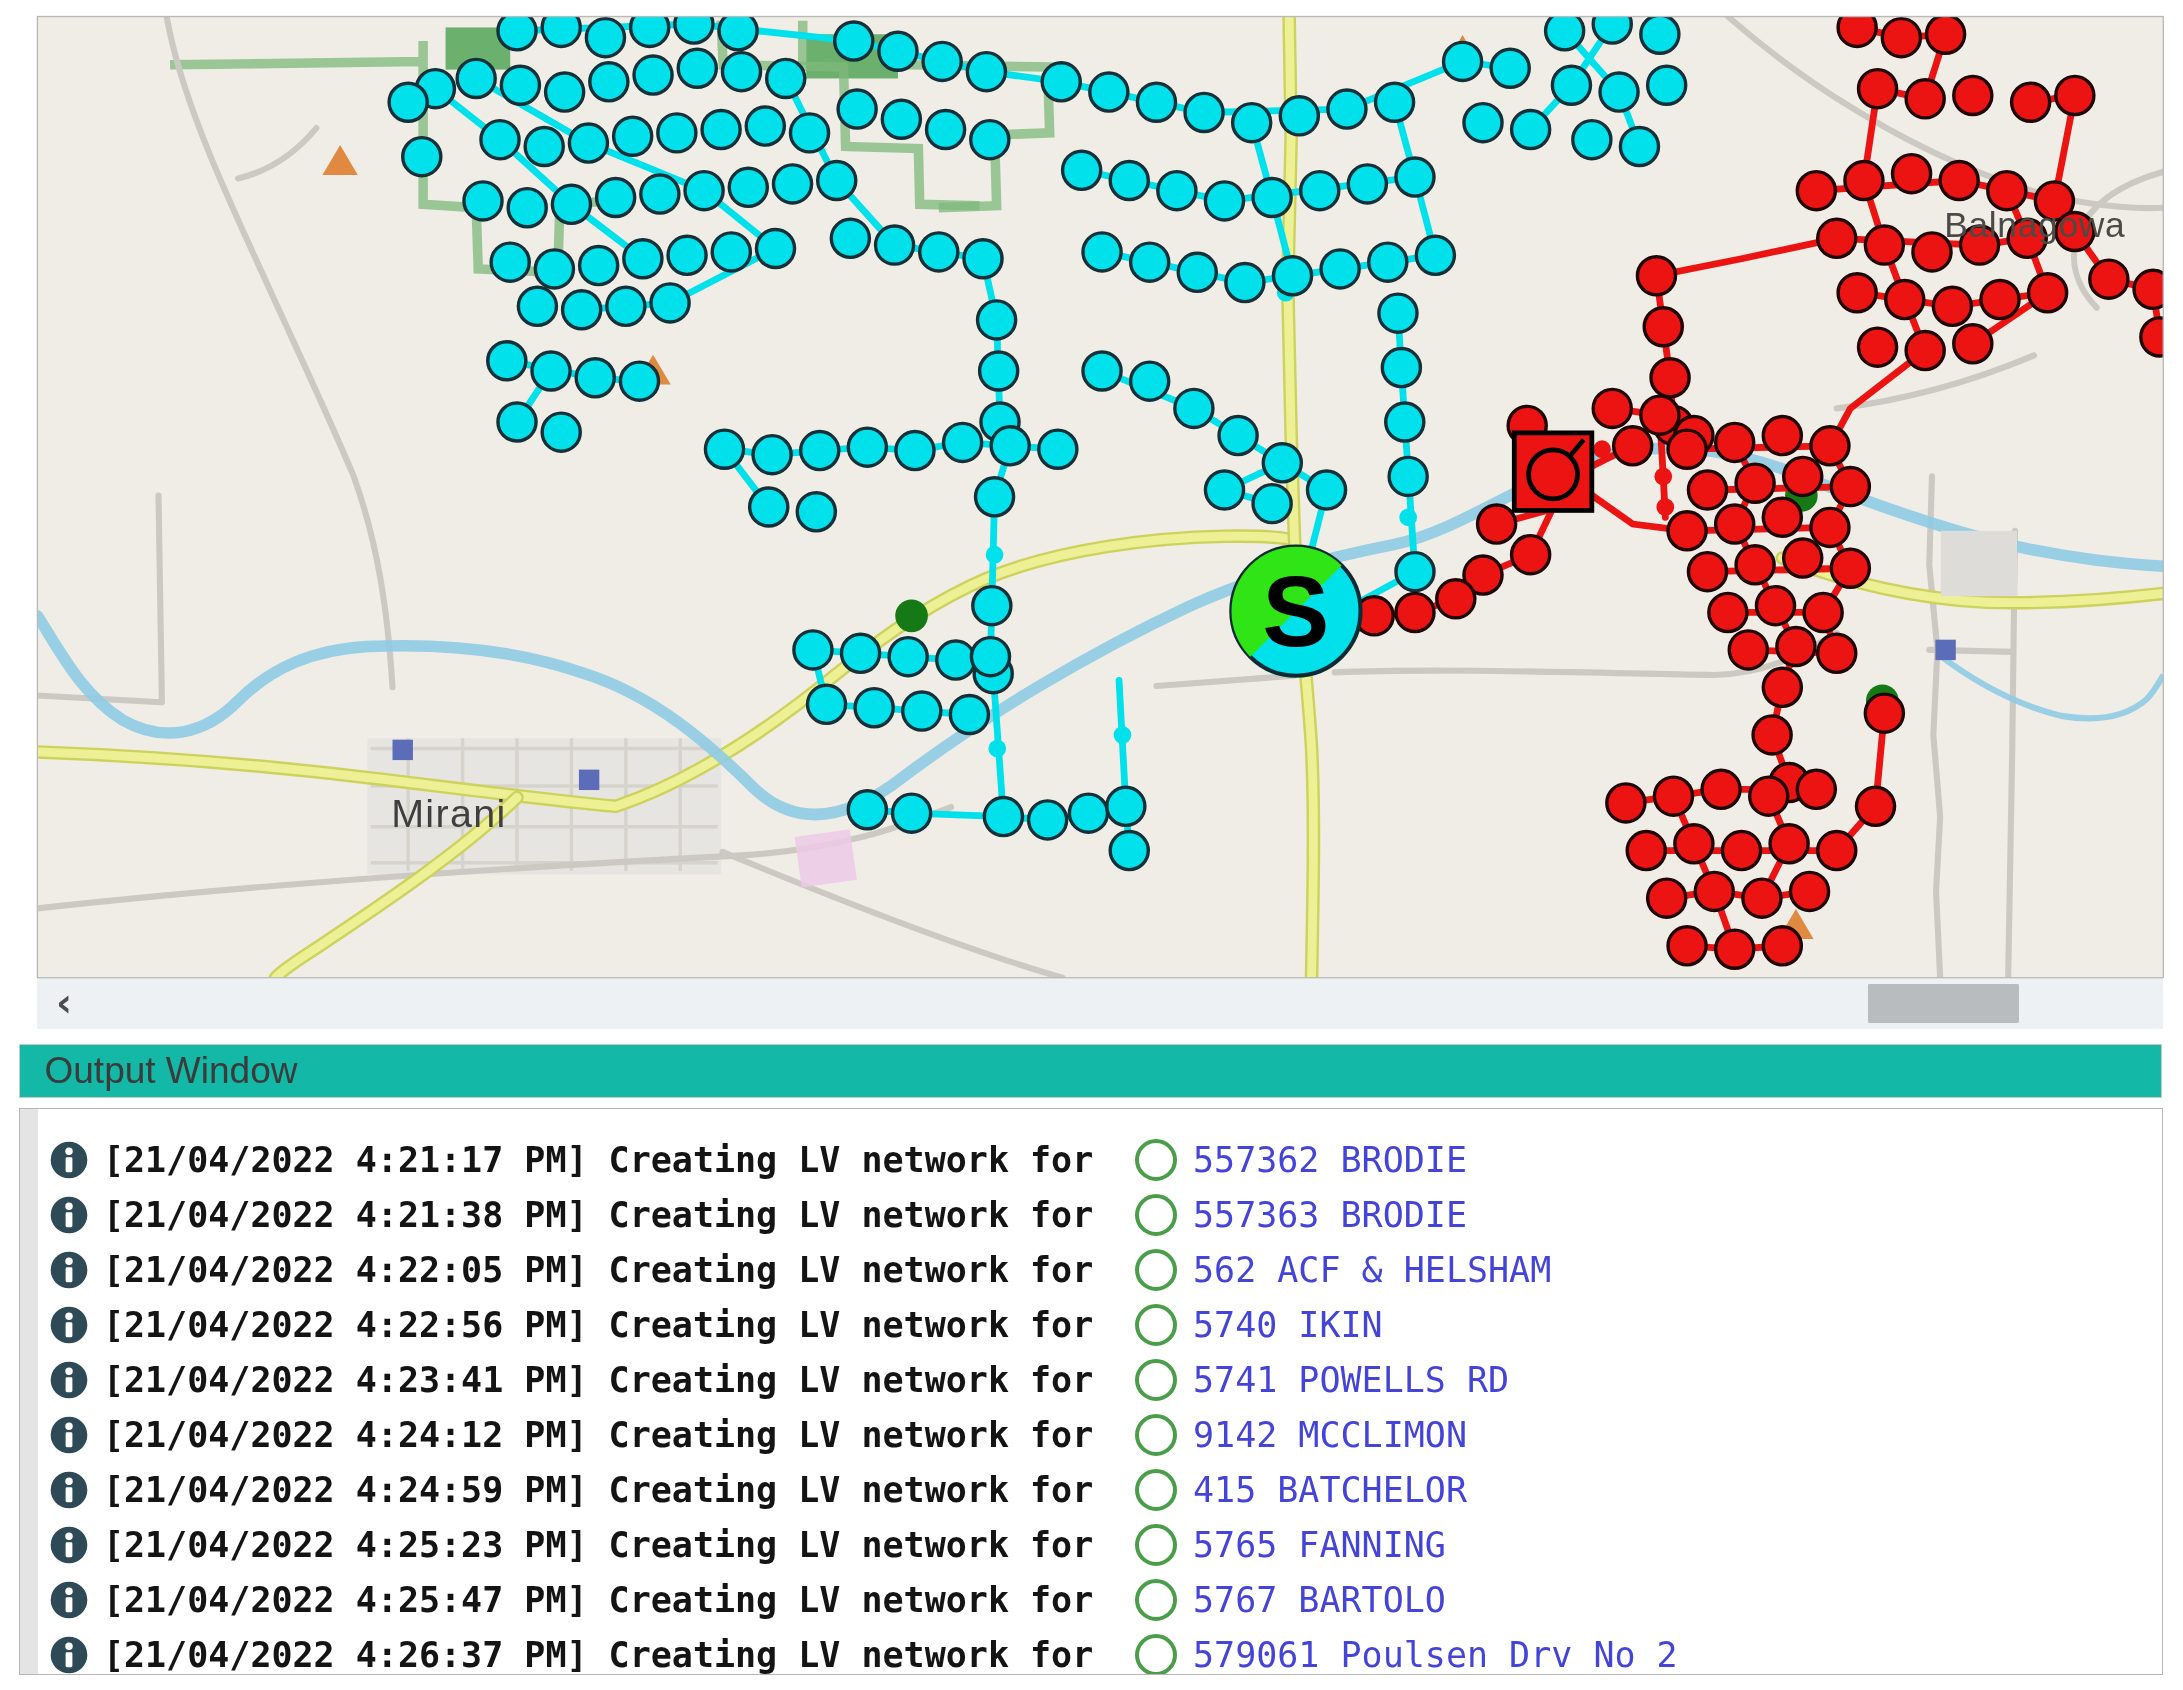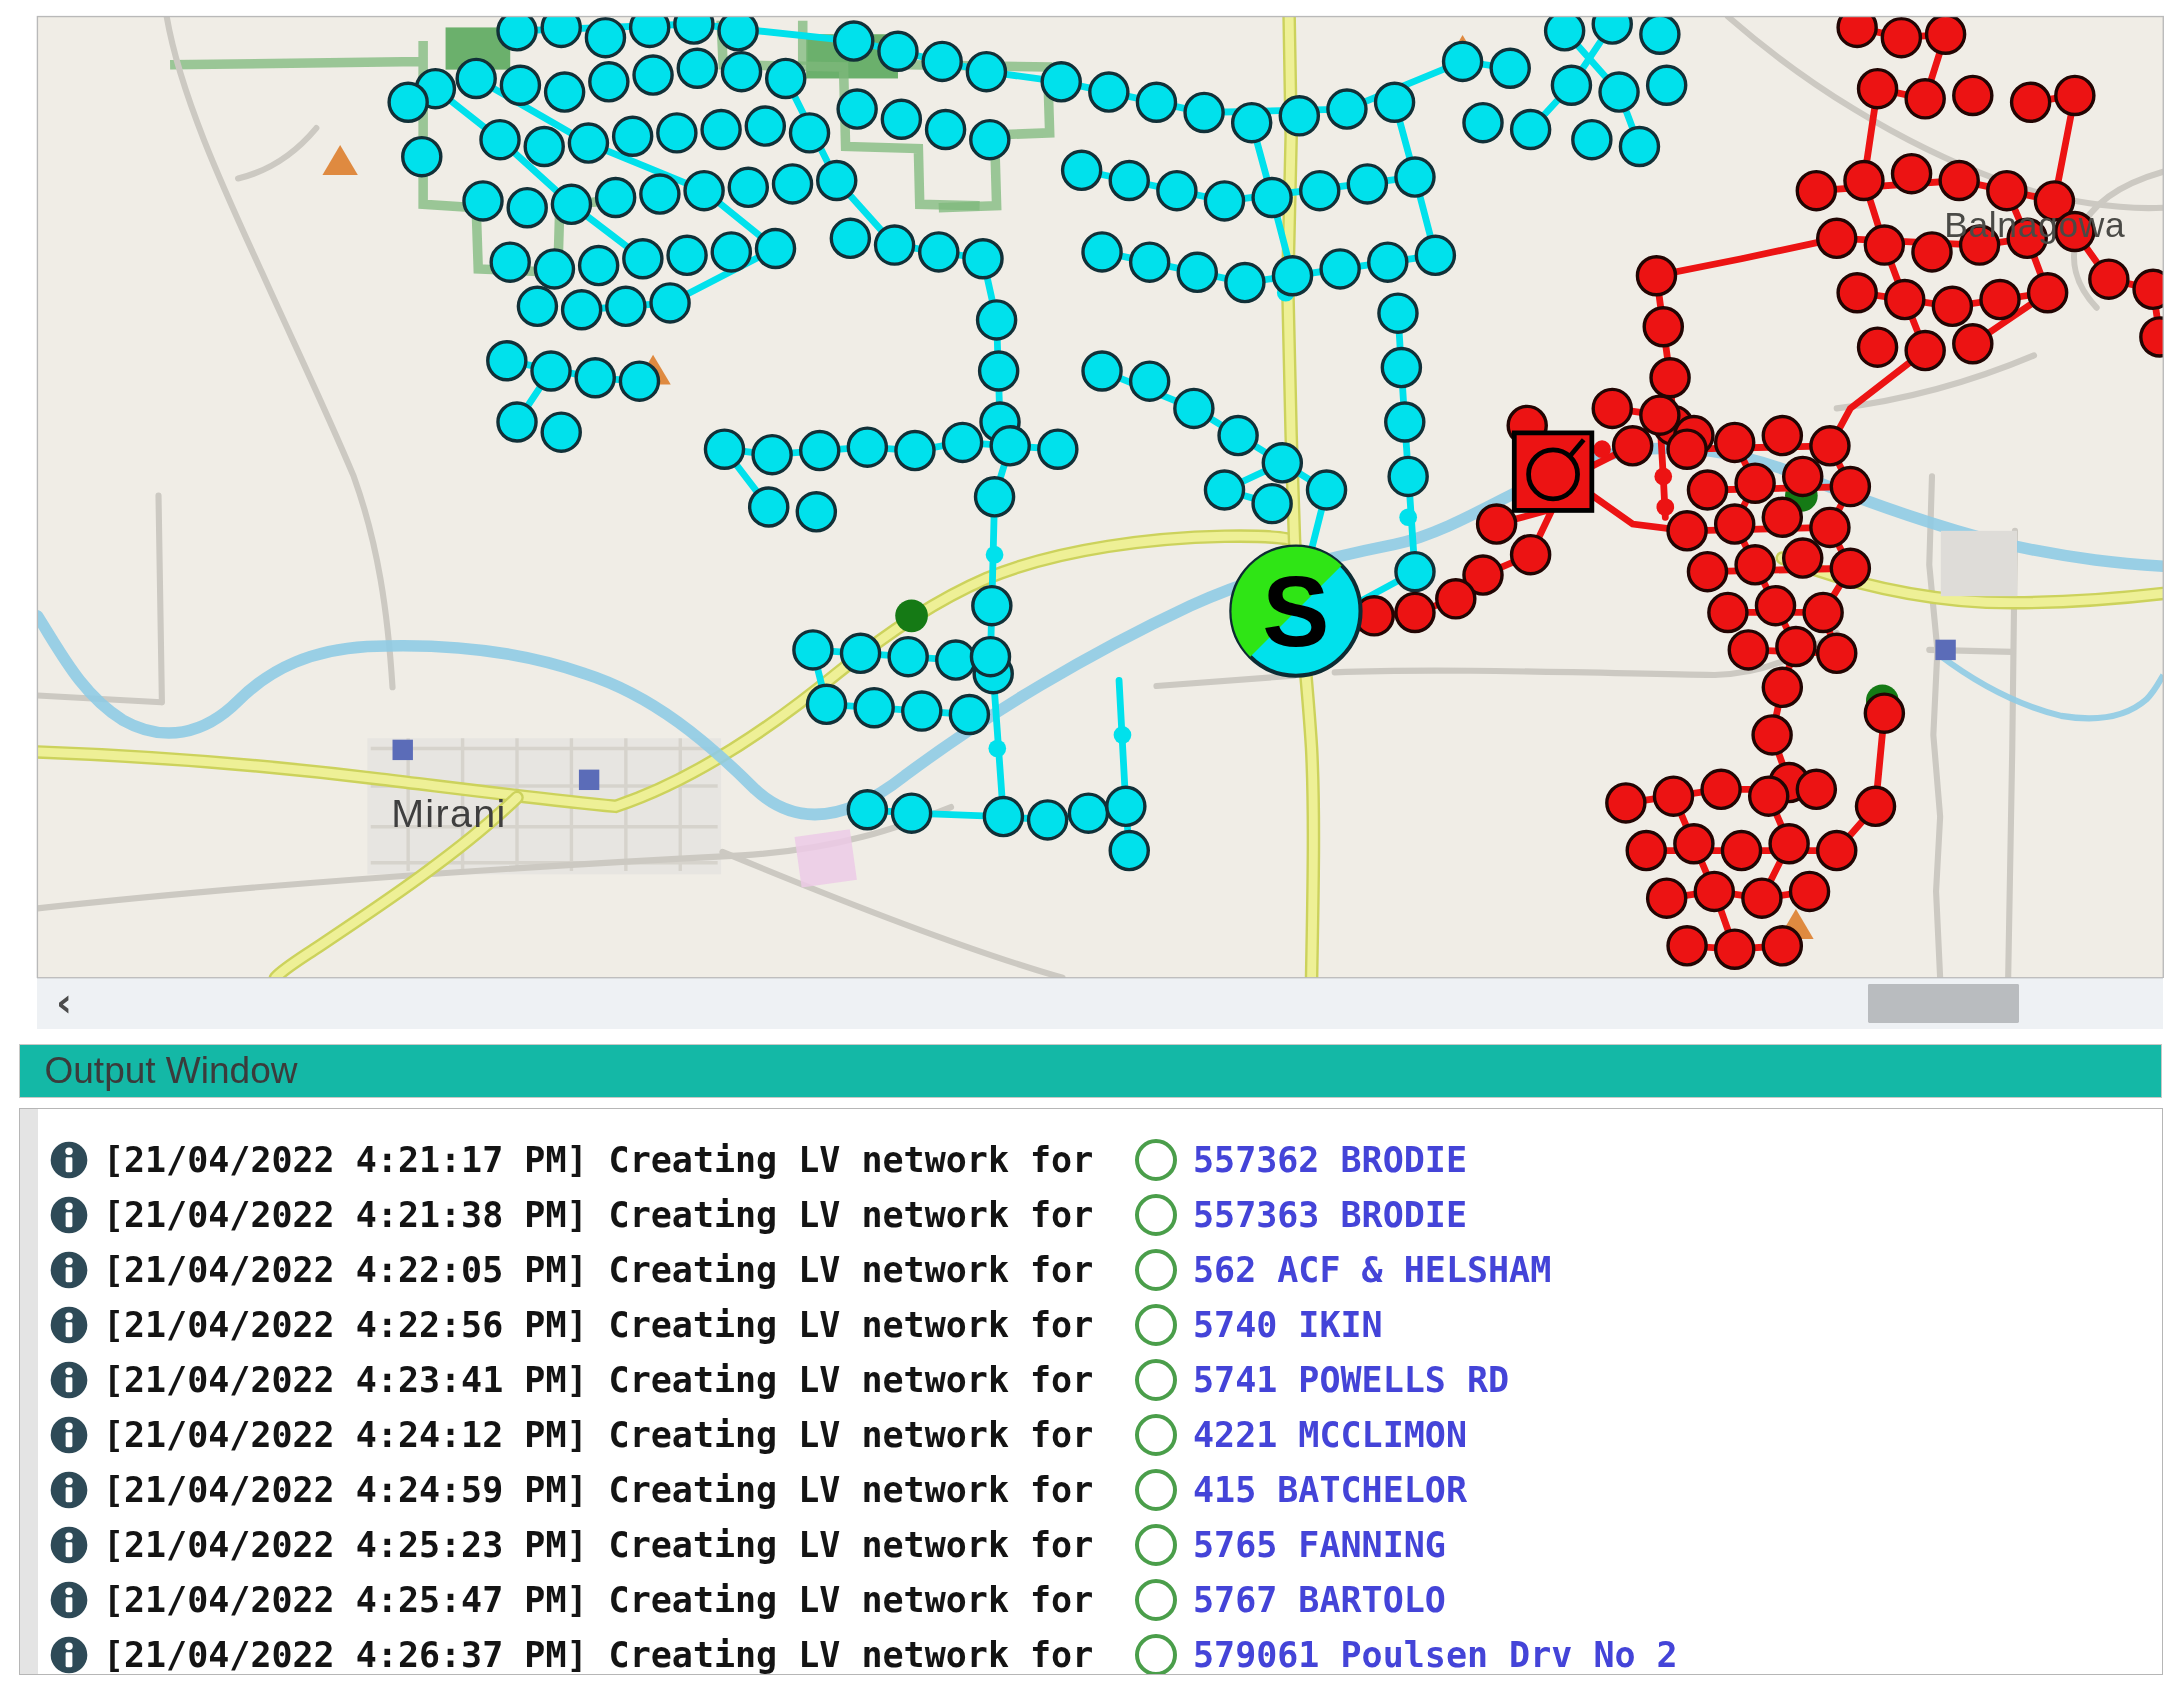--- a/index.html
+++ b/index.html
@@ -19,21 +19,21 @@
   #log-panel{position:absolute;left:19px;top:1108px;width:2144px;height:567px;background:#ffffff;
              border:0.7px solid #b6b6b6;box-sizing:border-box;overflow:hidden;}
   #log-gutter{position:absolute;left:0;top:0;bottom:0;width:17.7px;background:#e4e4e4;}
   #log-rows{position:absolute;left:17.7px;top:23px;right:2.7px;}
   .log-row{height:55px;display:flex;align-items:center;}
   .log-row .info-icon{width:38px;height:38px;margin-left:12.2px;margin-right:15px;flex:0 0 auto;}
   .log-text{font-family:"DejaVu Sans Mono",monospace;font-weight:bold;font-size:35px;color:#141414;
             white-space:pre;}
   .feeder-ring{width:34px;height:34px;border:4.1px solid #4a9e4a;border-radius:50%;
                margin-left:20.4px;margin-right:16.3px;flex:0 0 auto;background:transparent;}
-  .feeder-link{font-family:"DejaVu Sans Mono",monospace;font-weight:bold;font-size:35px;color:#4444d8;
+  .feeder-link{font-family:"DejaVu Sans Mono",monospace;font-weight:normal;font-size:35px;color:#4444d8;
                white-space:pre;cursor:pointer;}
 </style>
 </head>
 <body>
 
 <div id="app">
 
   <div id="map-wrap">
     <svg id="map-svg" width="2183" height="978" viewBox="0 0 3209 1437">
         <defs>
@@ -472,21 +472,21 @@
           <span class="feeder-link">5741 POWELLS RD</span>
         </div>
         <div class="log-row">
           <svg class="info-icon" viewBox="0 0 56 56">
             <circle cx="28" cy="28" r="27" fill="#2e4a57"></circle>
             <circle cx="28" cy="15" r="5.5" fill="#ffffff"></circle>
             <rect x="23" y="24" width="10" height="22" rx="2" fill="#ffffff"></rect>
           </svg>
           <span class="log-text">[21/04/2022 4:24:12 PM] Creating LV network for </span>
           <span class="feeder-ring"></span>
-          <span class="feeder-link">4221 MCCLIMON</span>
+          <span class="feeder-link">9142 MCCLIMON</span>
         </div>
         <div class="log-row">
           <svg class="info-icon" viewBox="0 0 56 56">
             <circle cx="28" cy="28" r="27" fill="#2e4a57"></circle>
             <circle cx="28" cy="15" r="5.5" fill="#ffffff"></circle>
             <rect x="23" y="24" width="10" height="22" rx="2" fill="#ffffff"></rect>
           </svg>
           <span class="log-text">[21/04/2022 4:24:59 PM] Creating LV network for </span>
           <span class="feeder-ring"></span>
           <span class="feeder-link">415 BATCHELOR</span>

